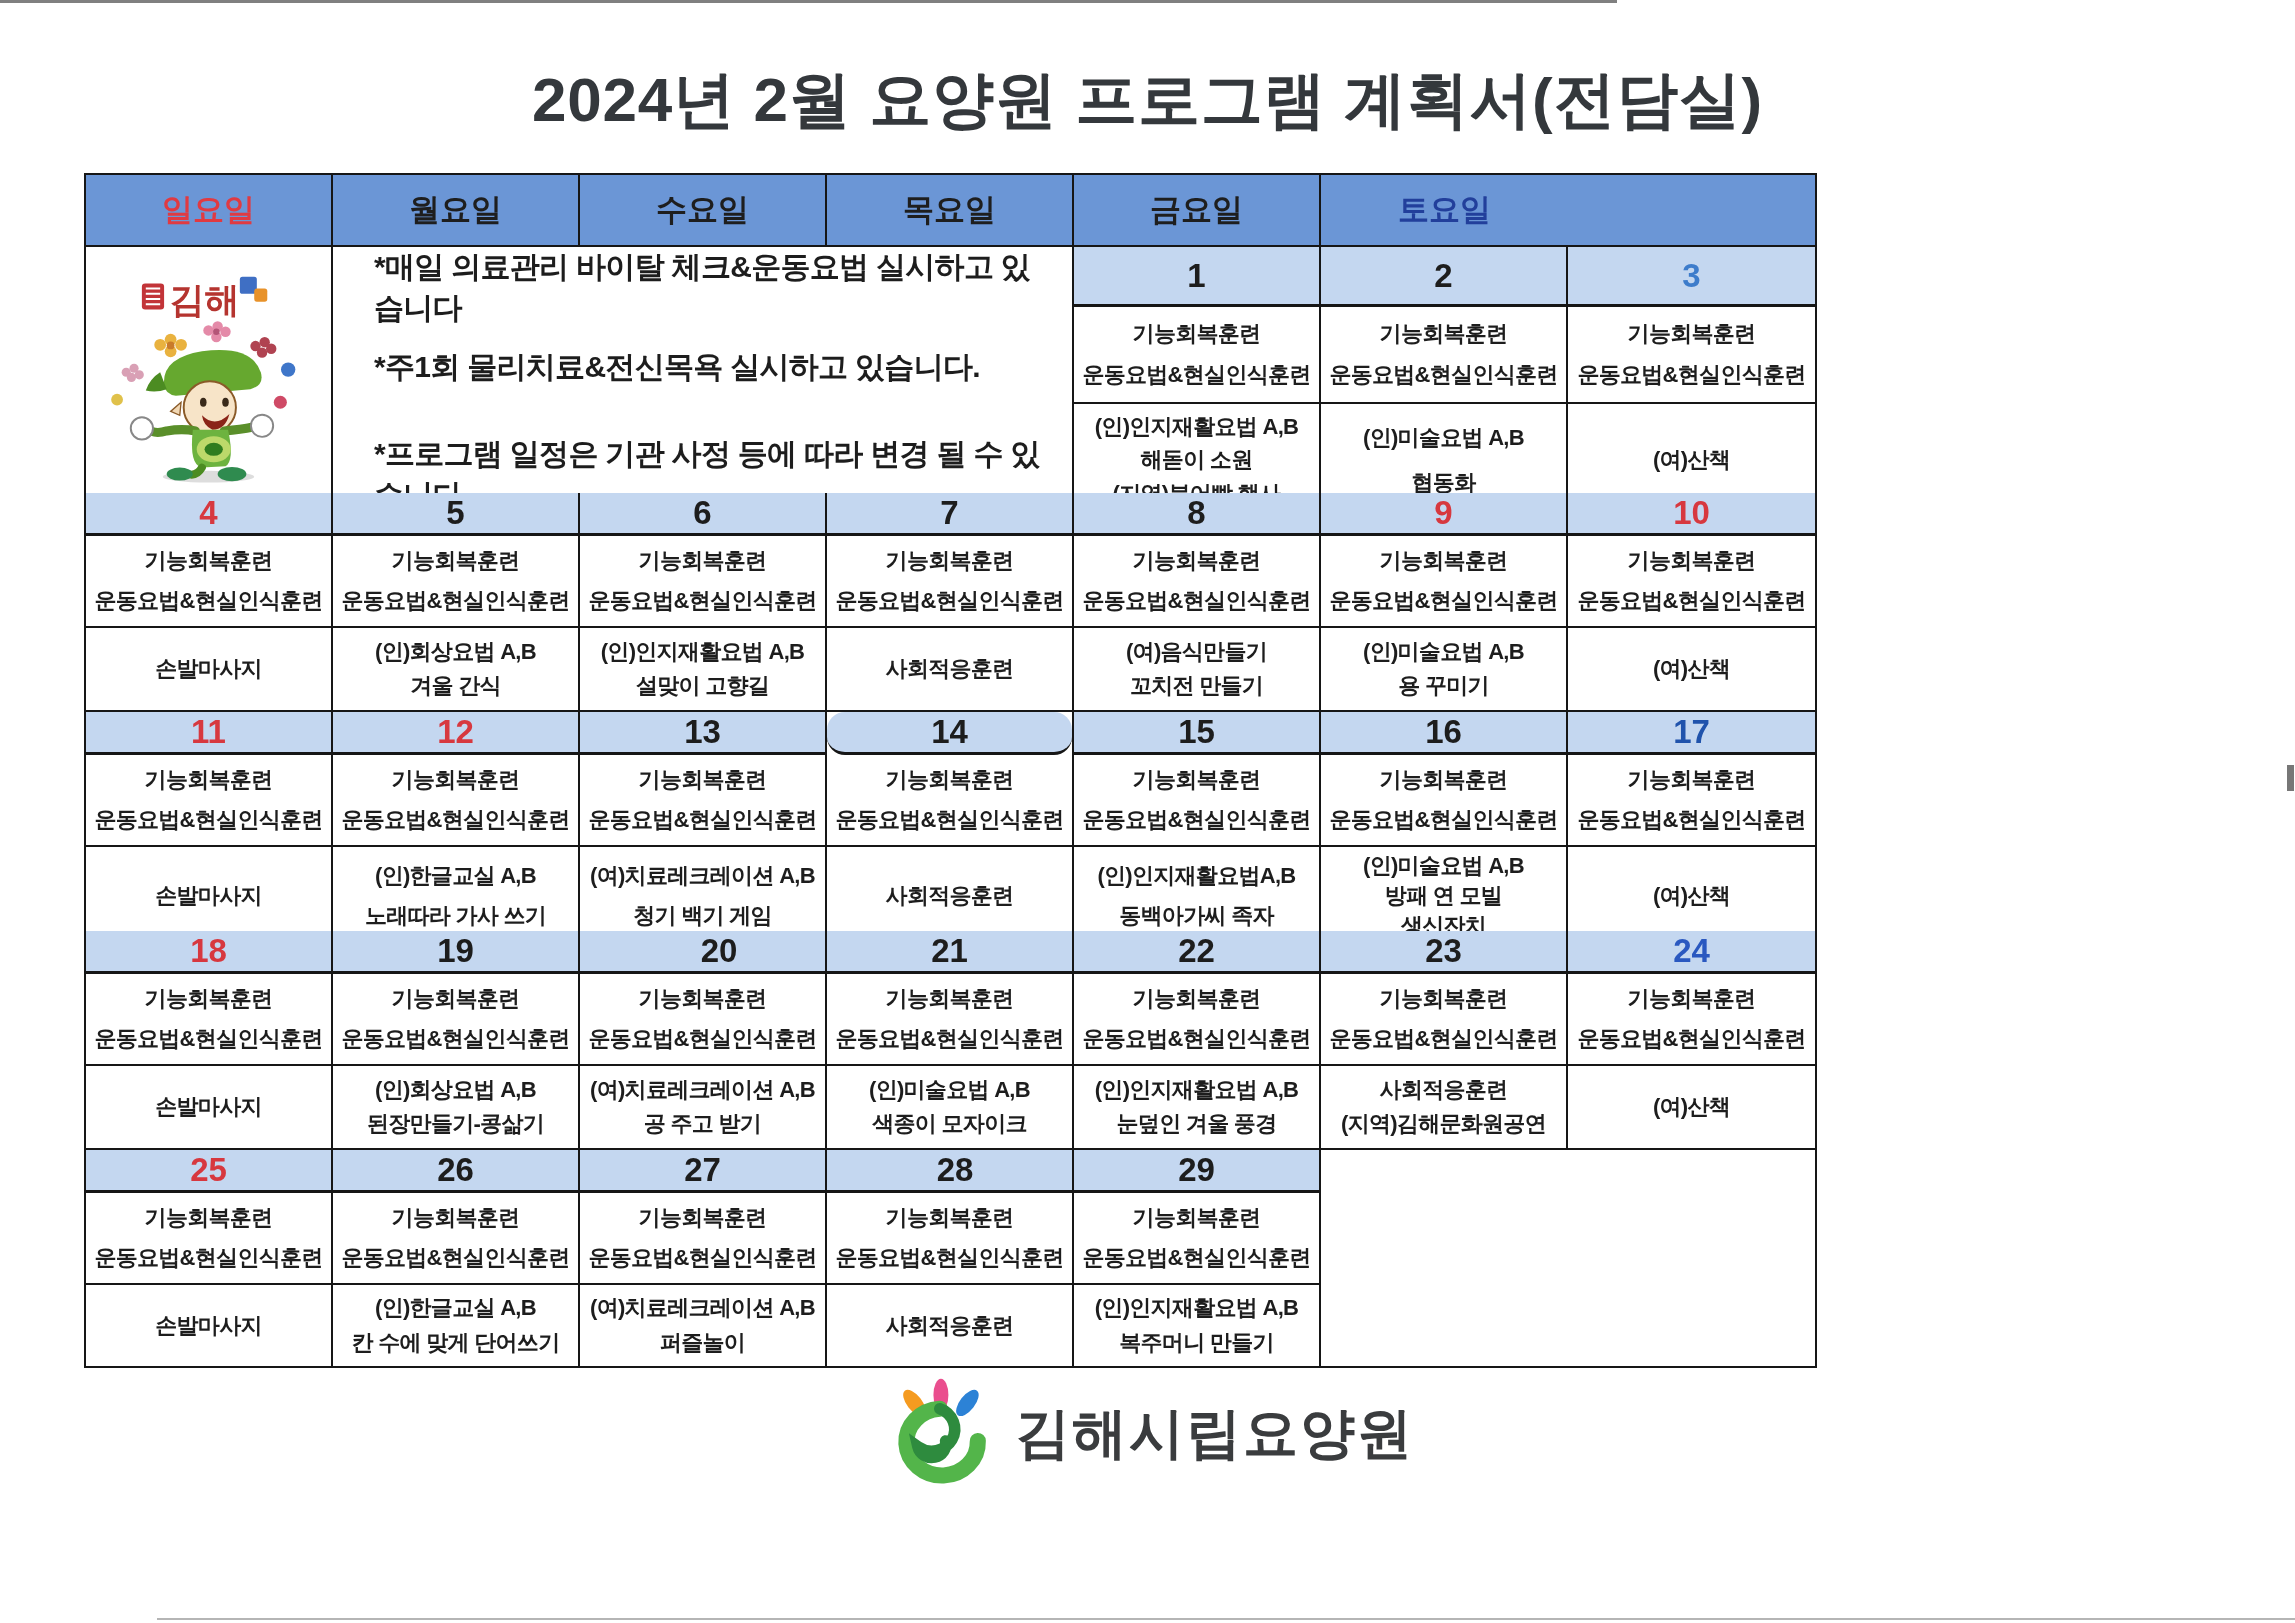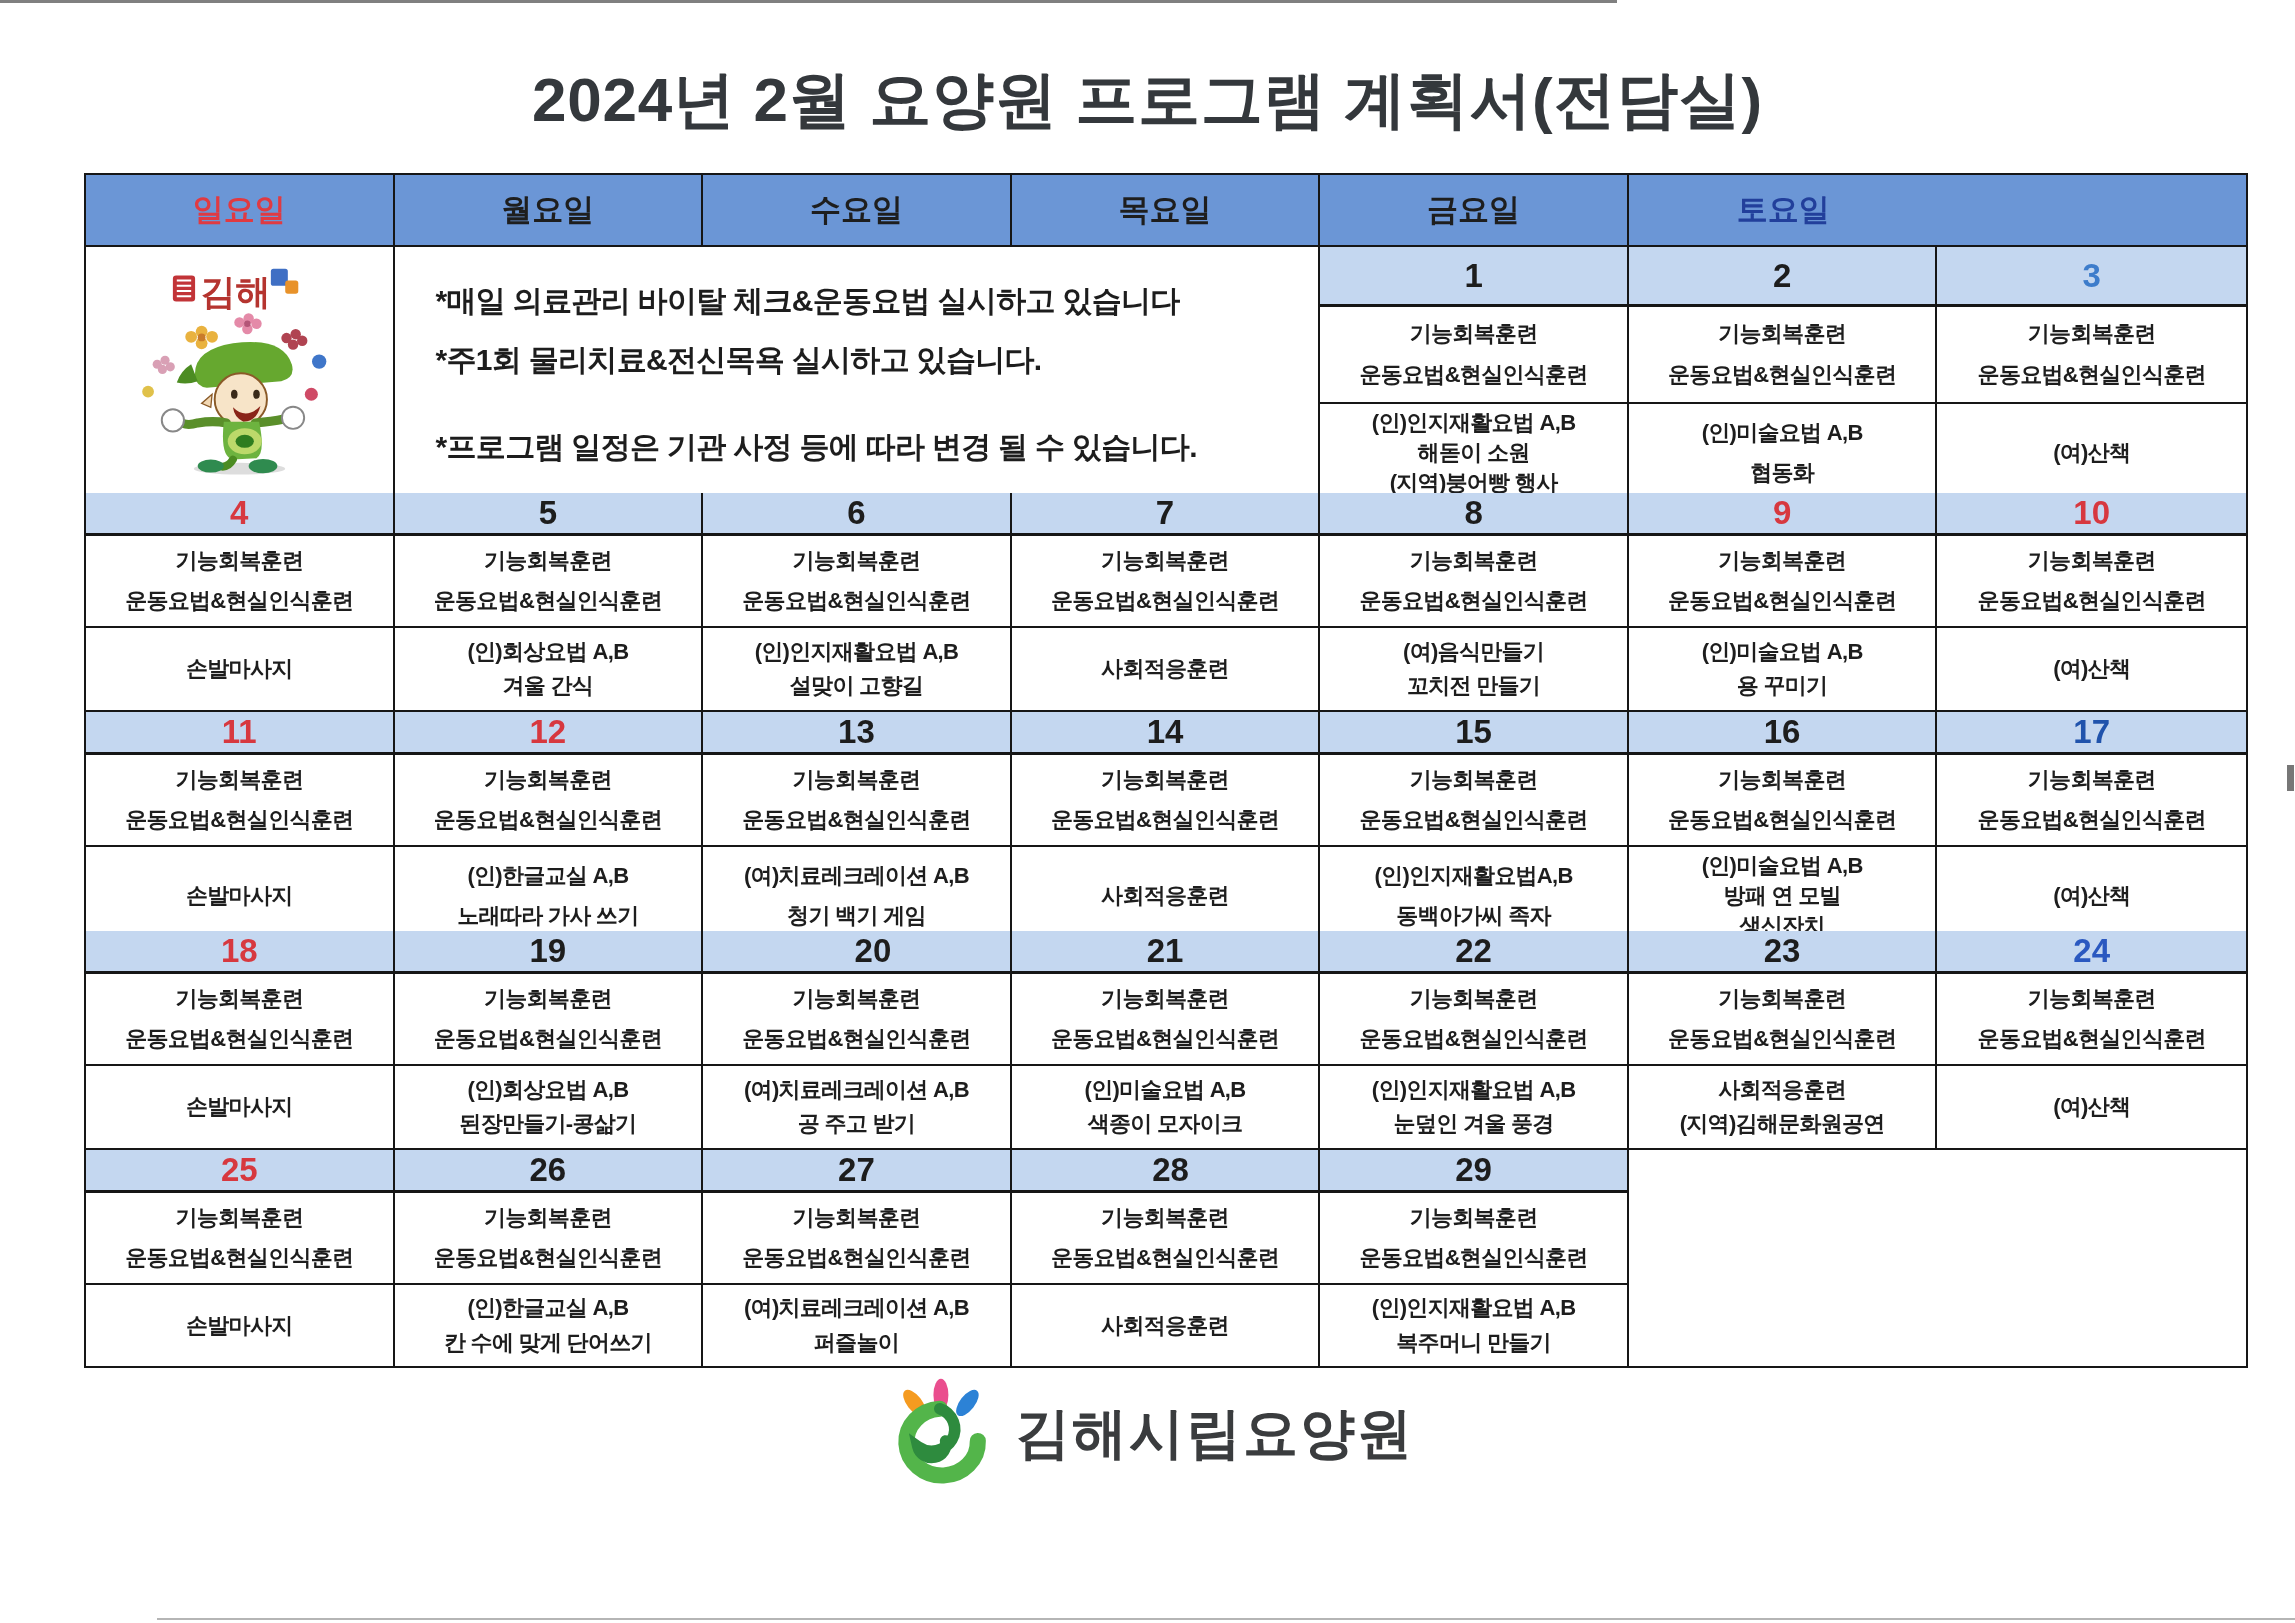--- a/index.html
+++ b/index.html
@@ -12,21 +12,21 @@
   .artifact-top  { position:absolute; top:0; left:0;  width:1617px; height:3.3px; background:#555; opacity:.75; }
   .artifact-bot  { position:absolute; bottom:2.6px; left:157px; width:2138px; height:2px; background:#b5b5b5; }
   .artifact-mark { position:absolute; top:765px; right:1.3px; width:6.5px; height:26px; background:#777; }
 
   .title {
     position:absolute; top:58px; left:0; width:100%; text-align:center;
     font-size:62px; font-weight:800; color: var(--title_text,#34383c); letter-spacing:0.7px;
   }
 
   .cal {
-    position:absolute; left:84px; top:173px; width:2164px;
+    position:absolute; left:84px; top:173px; width:1733px;
     border:2.6px solid var(--table_border,#161616); background:#fff;
   }
   .hrow {
     display:grid; grid-template-columns:repeat(7,1fr); height:72px;
     background: var(--header_bg,#6b96d6); border-bottom:2.6px solid var(--table_border,#161616);
   }
   .hcell {
     display:flex; align-items:center; justify-content:center;
     font-size:31px; font-weight:800; border-right:2px solid var(--table_border,#161616);
   }
@@ -301,21 +301,21 @@
         <div class="routine">
           <div>기능회복훈련</div>
           <div>운동요법&amp;현실인식훈련</div>
         </div>
         <div class="prog">
           <div>(여)치료레크레이션 A,B</div>
           <div>청기 백기 게임</div>
         </div>
       </div>
       <div class="day">
-        <div class="dband" style="color: rgb(29, 29, 29);">14</div>
+        <div class="dband" style="color: rgb(29, 29, 29); border-radius: 18px;">14</div>
         <div class="routine">
           <div>기능회복훈련</div>
           <div>운동요법&amp;현실인식훈련</div>
         </div>
         <div class="prog">
           <div>사회적응훈련</div>
         </div>
       </div>
       <div class="day">
         <div class="dband" style="color: rgb(29, 29, 29);">15</div>

